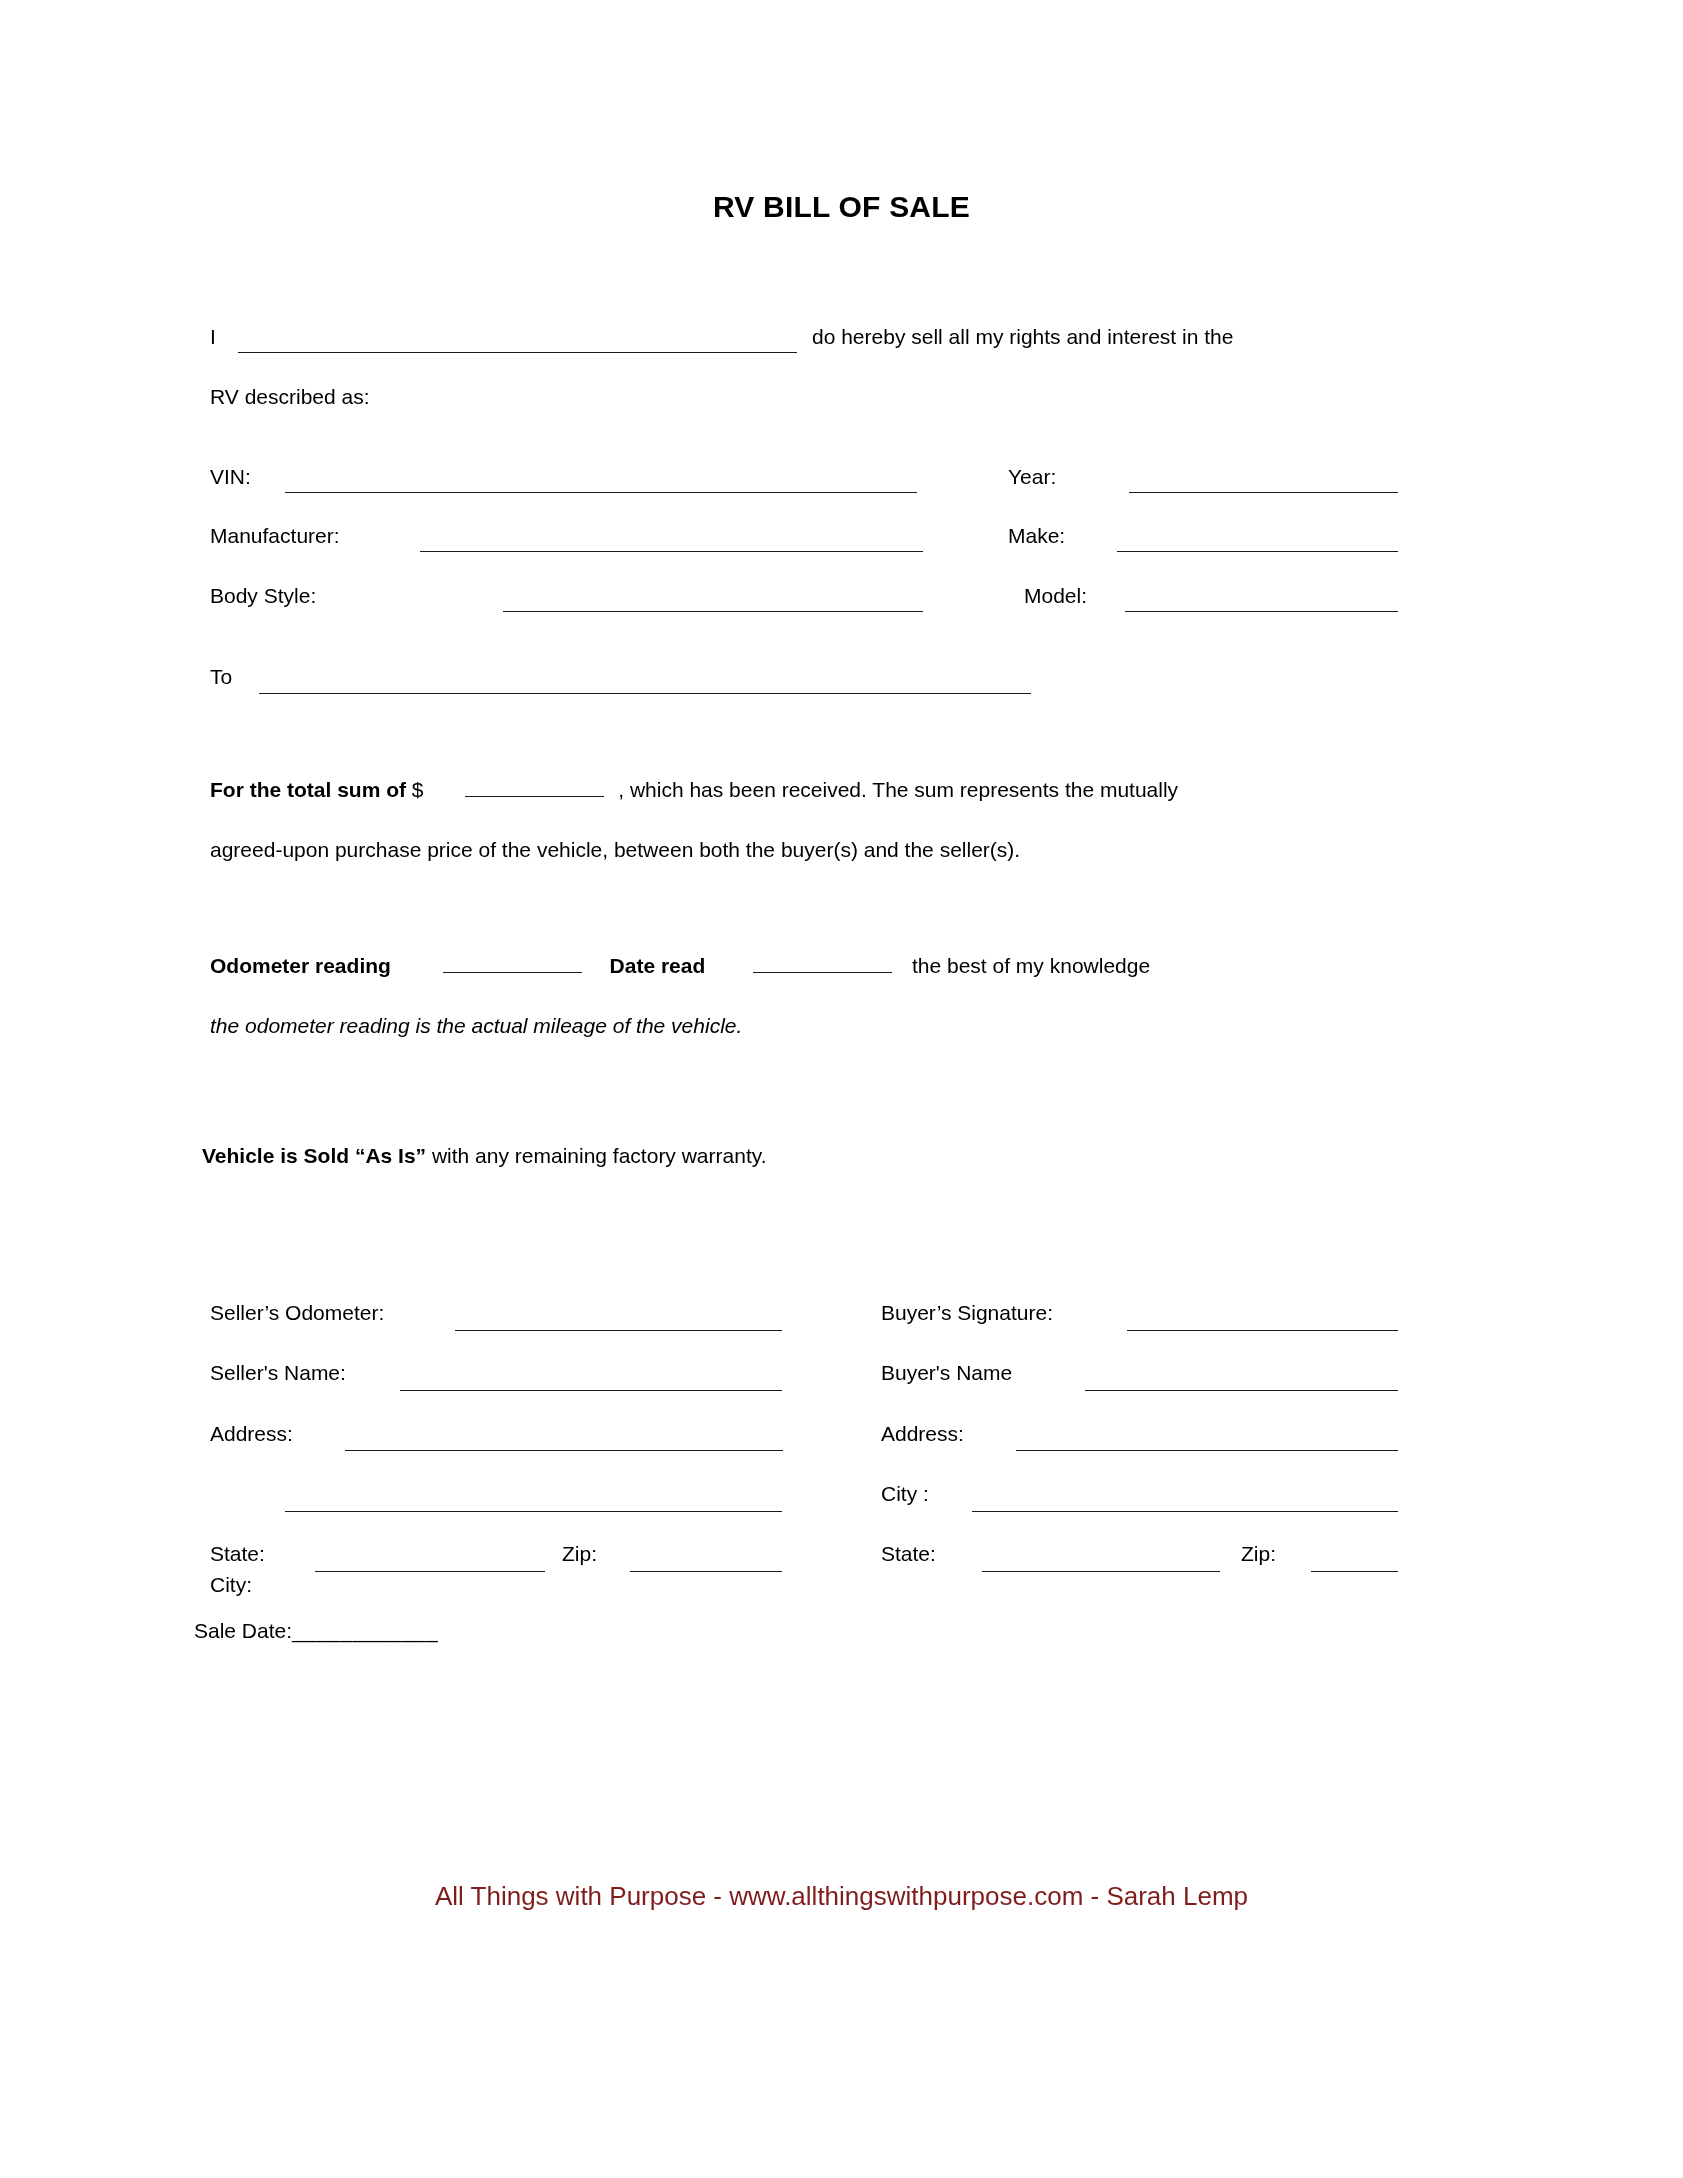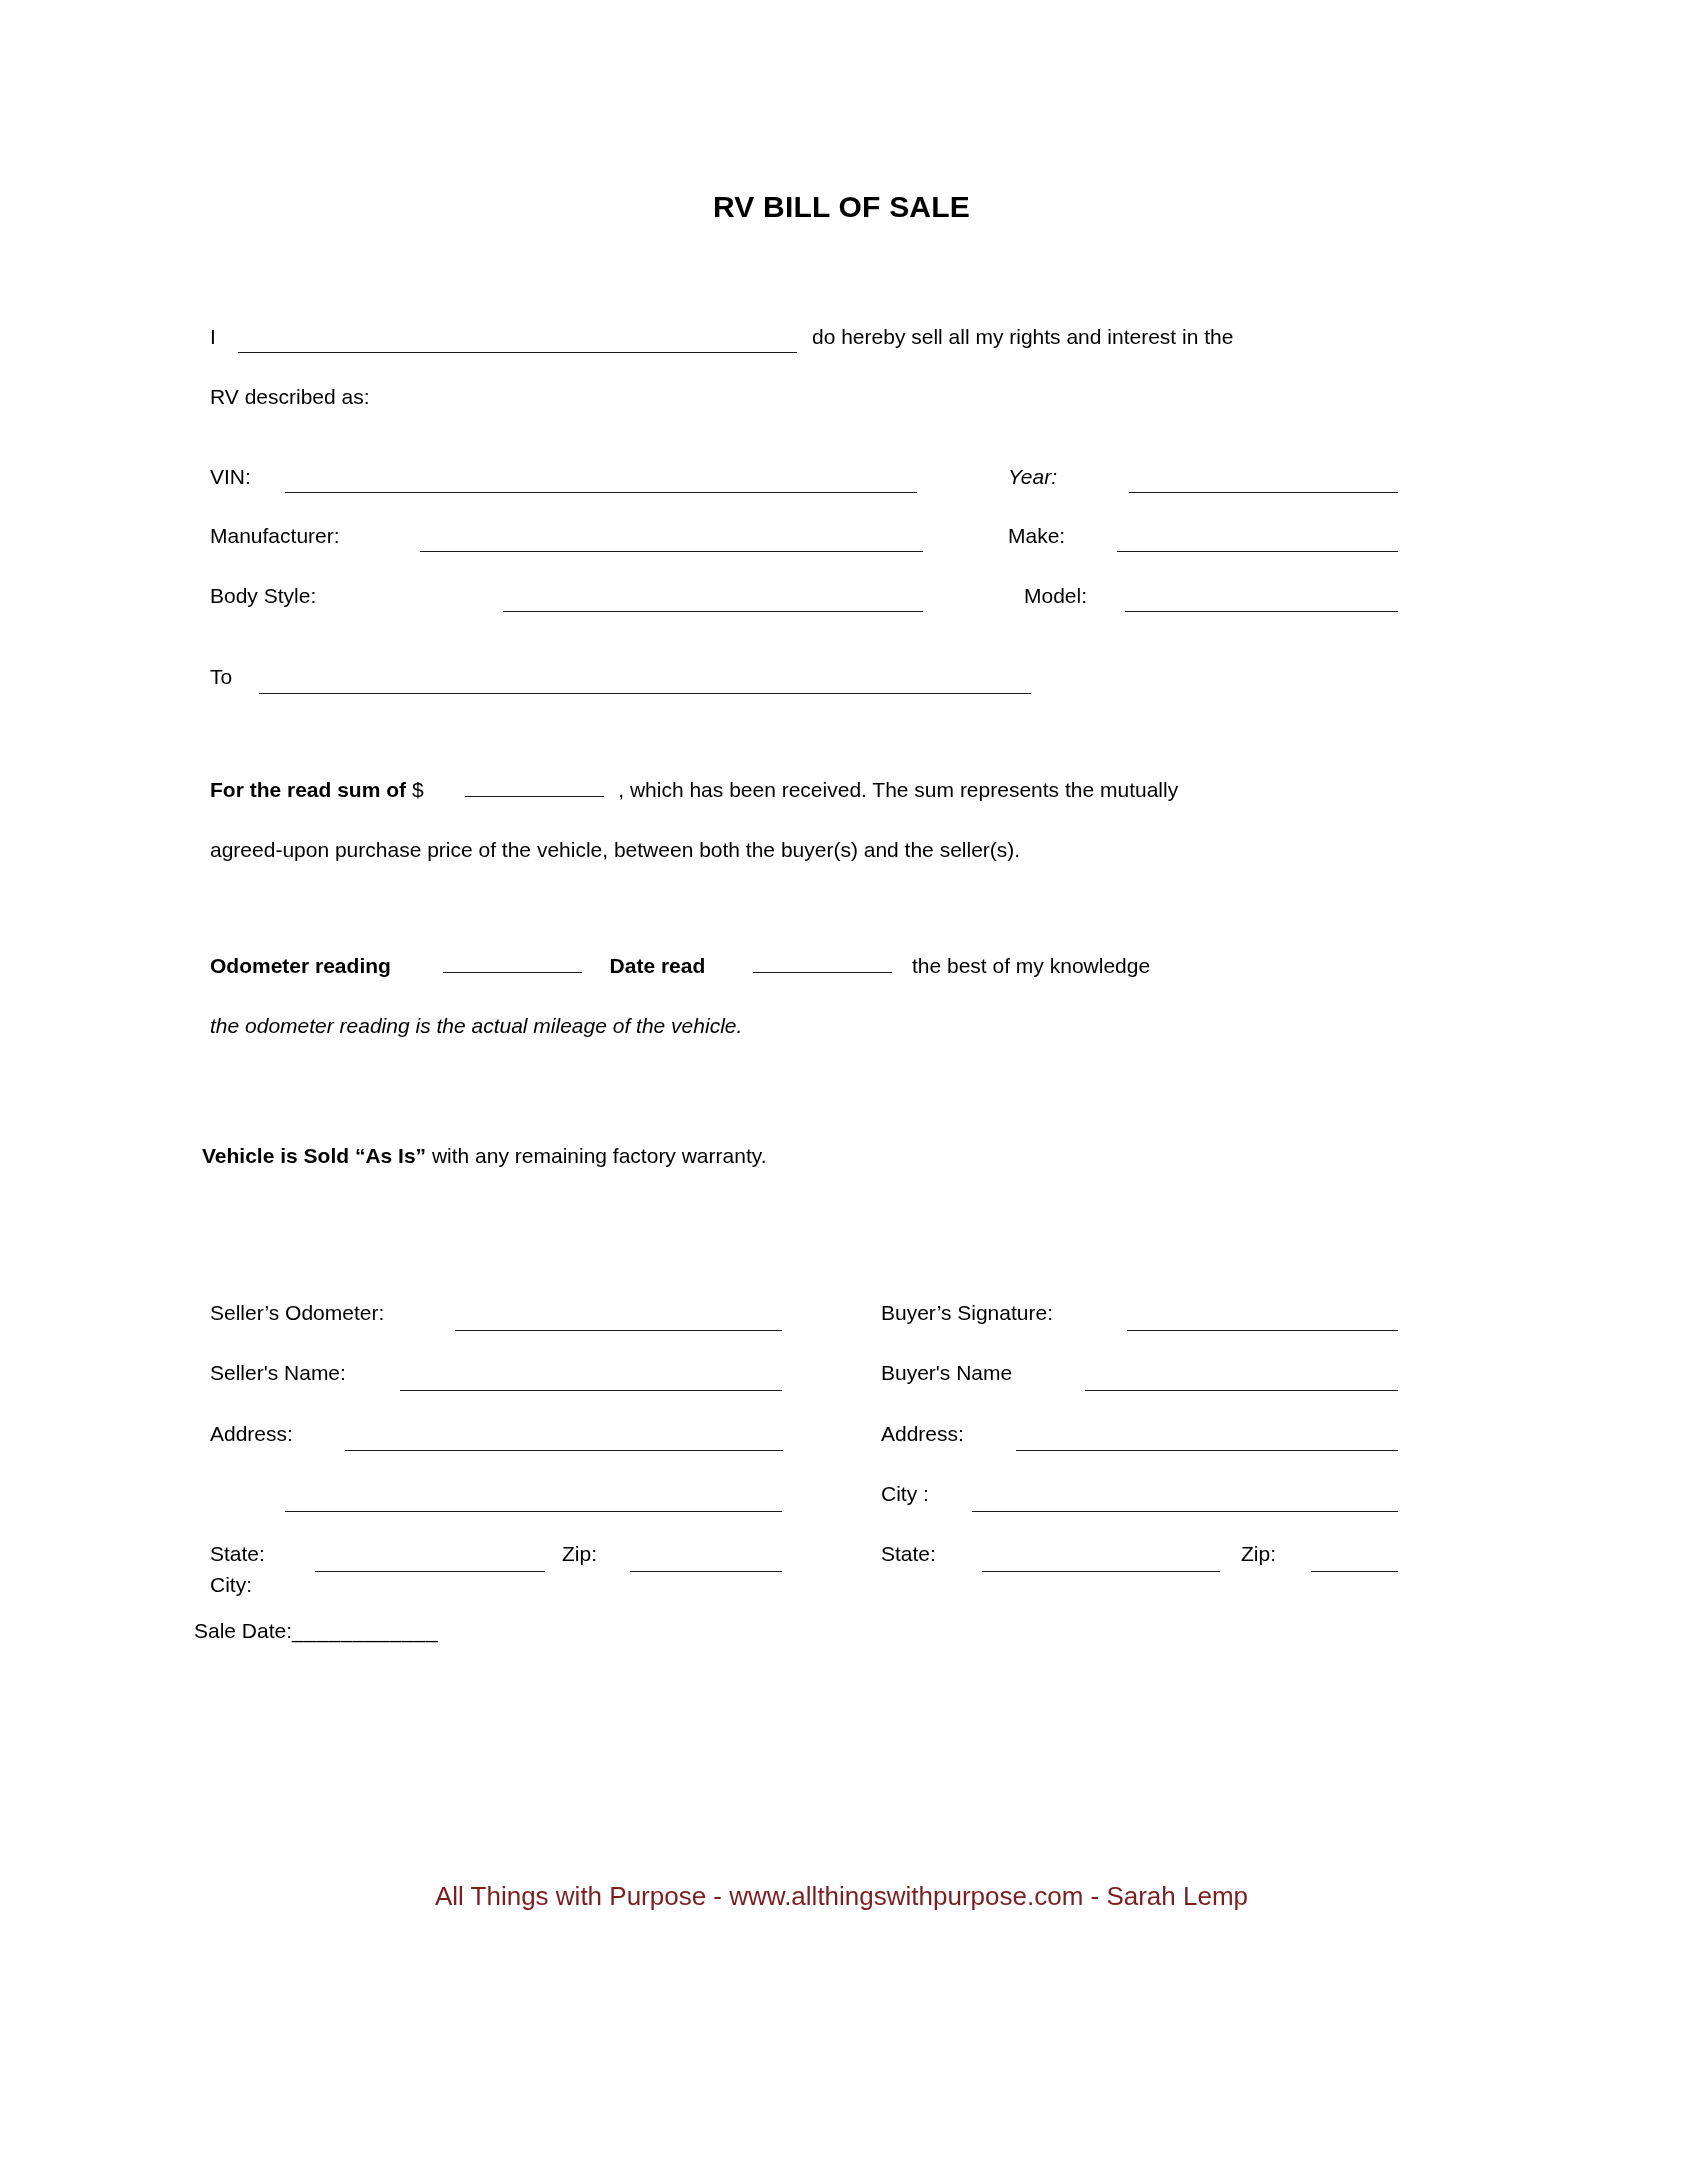--- a/index.html
+++ b/index.html
@@ -77,40 +77,40 @@
 
   <div class="row" style="left:210px; top:324px;">I</div>
   <div class="rule" style="left:238px; top:352px; width:559px;"></div>
   <div class="row" style="left:812px; top:324px;">do hereby sell all my rights and interest in the</div>
 
   <div class="row" style="left:210px; top:384px;">RV described as:</div>
 
   <div class="row" style="left:210px; top:464px;">VIN:</div>
   <div class="rule" style="left:285px; top:492px; width:632px;"></div>
 
-  <div class="row" style="left:1008px; top:464px;font-style:italic;">Year:</div>
+  <div class="row" style="left:1008px; top:464px;">Year:</div>
   <div class="rule" style="left:1129px; top:492px; width:335px;"></div>
 
   <div class="row" style="left:210px; top:523px;">Manufacturer:</div>
   <div class="rule" style="left:420px; top:551px; width:503px;"></div>
 
   <div class="row" style="left:1008px; top:523px;">Make:</div>
   <div class="rule" style="left:1117px; top:551px; width:347px;"></div>
 
   <div class="row" style="left:210px; top:583px;">Body Style:</div>
   <div class="rule" style="left:503px; top:611px; width:420px;"></div>
 
   <div class="row" style="left:1008px; top:583px;margin-left:16px;">Model:</div>
   <div class="rule" style="left:1125px; top:611px; width:339px;"></div>
 
   <div class="row" style="left:210px; top:664px;">To</div>
   <div class="rule" style="left:259px; top:693px; width:772px;"></div>
 
   <div class="row" style="left:210px; top:776px;">
-    <span class="b">For the read sum of</span><span>&nbsp;</span><span>$</span>
+    <span class="b">For the total sum of</span><span>&nbsp;</span><span>$</span>
     <span class="ublank" style="width:139px; margin-left:36px;"></span>
     <span style="margin-left:8px;">, which has been received. The sum represents the mutually</span>
   </div>
 
   <div class="row" style="left:210px; top:837px;">agreed-upon purchase price of the vehicle, between both the buyer(s) and the seller(s).</div>
 
   <div class="row" style="left:210px; top:952px;">
     <span class="b">Odometer reading</span>
     <span class="ublank" style="width:139px; margin-left:46px;"></span>
     <span class="b" style="margin-left:22px;">Date read</span>

